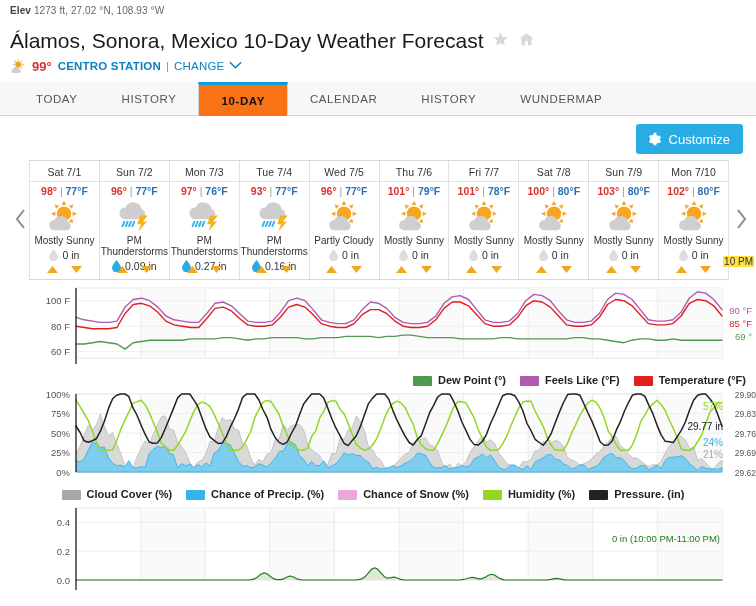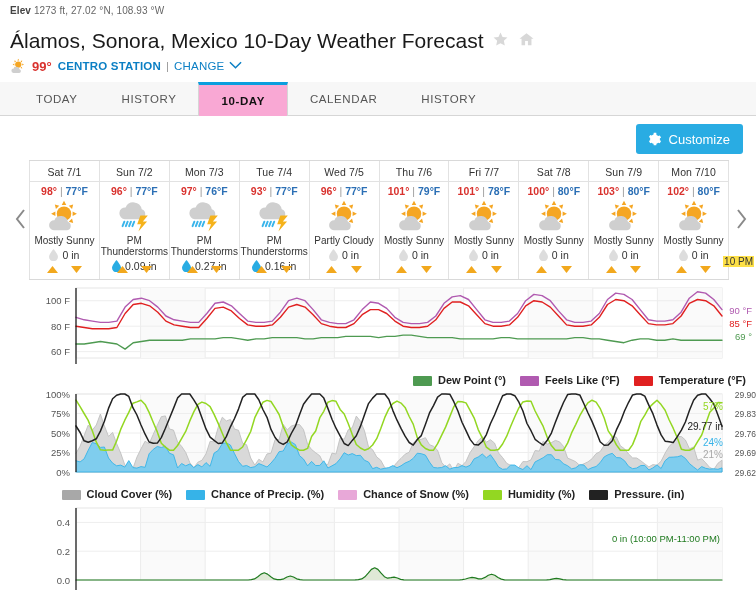--- a/index.html
+++ b/index.html
@@ -32,21 +32,21 @@
     margin-top:8px;height:34px;border-bottom:1px solid #d6d6d6;
     background:#f7f7f7;display:flex;align-items:stretch;padding-left:14px;
     box-sizing:border-box;
   }
   .tab{
     display:flex;align-items:center;justify-content:flex-end;
     padding:0 22px;font-size:11.5px;color:#555;letter-spacing:.6px;
     cursor:pointer;position:relative;box-sizing:border-box;
   }
   .tab.active{
-    background:#f9a8d4;color:#111;font-weight:bold;
+    background:#f97316;color:#111;font-weight:bold;
     border-left:1px solid #d6d6d6;border-right:1px solid #d6d6d6;
     border-top:3px solid #0b9ede;margin-bottom:-1px;
   }
 
   
   .cust-wrap{height:44px;position:relative;}
   .customize-btn{
     position:absolute;right:13px;top:8px;
     background:#29ace3;color:#fff;border:none;border-radius:3px;
     height:30px;padding:0 13px 0 11px;display:flex;align-items:center;
@@ -153,20 +153,23 @@
         <span>HISTORY</span>
       </div>
     <div class="tab active">
         <span>10-DAY</span>
       </div>
     <div class="tab">
         <span>CALENDAR</span>
       </div>
     <div class="tab">
         <span>HISTORY</span>
+      </div>
+    <div class="tab">
+        <span>WUNDERMAP</span>
       </div>
   </div>
 
   <div class="cust-wrap">
     <div class="customize-btn">
       <span class="gear">
         <svg width="15" height="15" viewBox="0 0 24 24">
             <path fill="#fff" d="M12 8.4a3.6 3.6 0 1 0 0 7.2 3.6 3.6 0 0 0 0-7.2zm9.3 3.6c0-.6-.06-1.2-.17-1.76l2.06-1.5-2.1-3.63-2.4 1a9.3 9.3 0 0 0-3.04-1.77L15.3.9h-4.2l-.35 2.6a9.3 9.3 0 0 0-3.04 1.76l-2.4-1L3.2 7.9l2.07 1.5c-.11.56-.17 1.15-.17 1.76s.06 1.2.17 1.76L3.2 14.4l2.1 3.63 2.4-1a9.3 9.3 0 0 0 3.05 1.77l.35 2.6h4.2l.35-2.6a9.3 9.3 0 0 0 3.04-1.77l2.4 1 2.1-3.63-2.06-1.5c.11-.56.17-1.15.17-1.76z" transform="translate(0,.5) scale(.97)"></path>
           </svg>
       </span>

